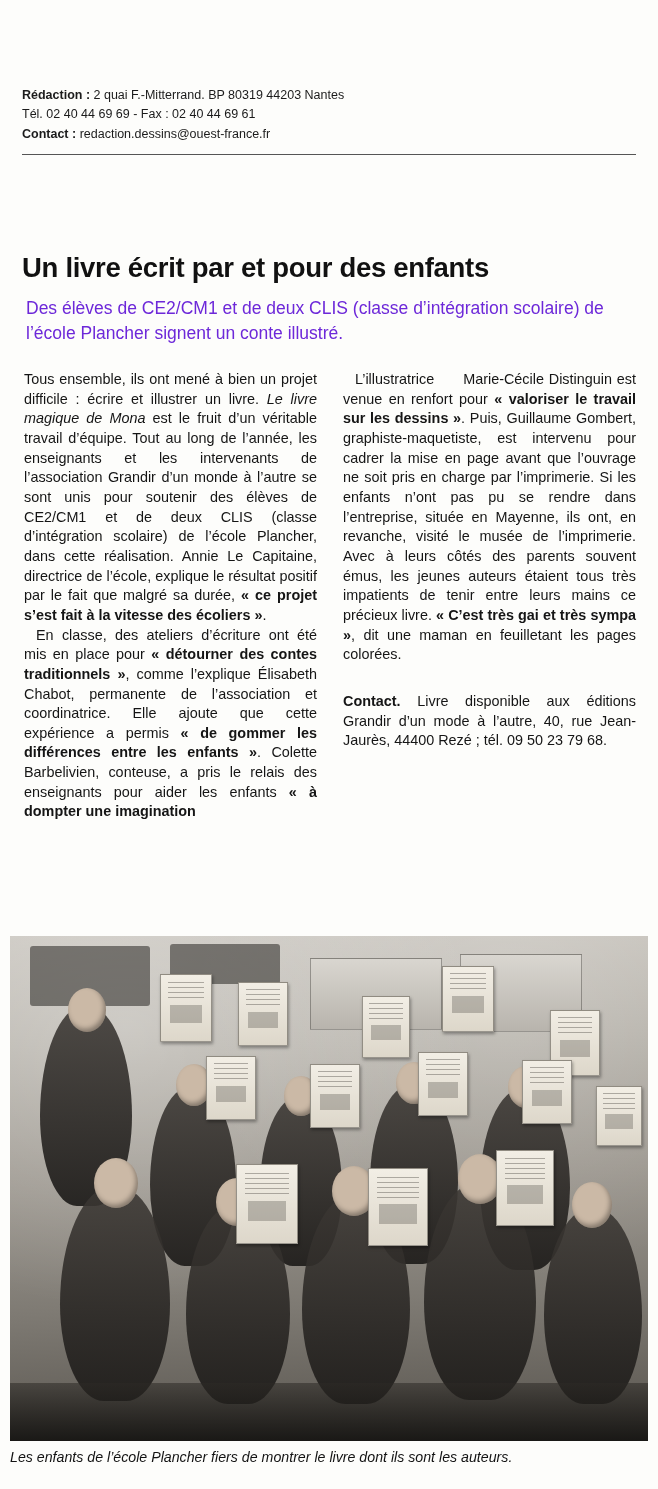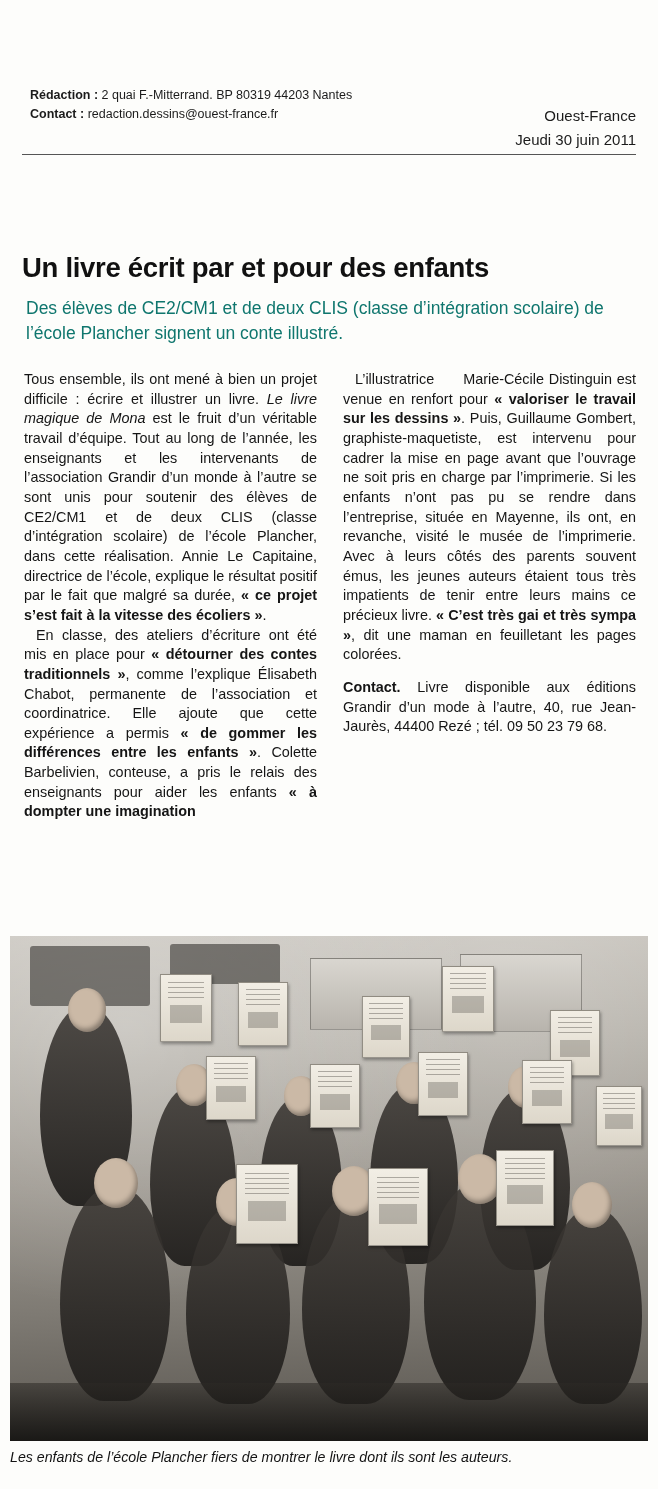--- a/index.html
+++ b/index.html
@@ -27,21 +27,20 @@
     top: 86px;
     width: 614px;
     display: flex;
     justify-content: space-between;
     align-items: flex-start;
   }
   .masthead-left {
     font-size: 12.5px;
     line-height: 1.55;
     color: #1b1b1b;
-    margin-left: 8px;
   }
   .masthead-left .lbl {
     font-weight: bold;
   }
   .masthead-right {
     text-align: right;
     font-size: 15px;
     line-height: 1.6;
     color: #1b1b1b;
     padding-top: 18px;
@@ -66,21 +65,21 @@
     letter-spacing: -0.3px;
     color: #111;
   }
   .standfirst {
     position: absolute;
     left: 26px;
     top: 296px;
     width: 600px;
     font-size: 17.5px;
     line-height: 1.42;
-    color: #0f766e;
+    color: #6d28d9;
   }
 
   
   .columns {
     position: absolute;
     left: 24px;
     top: 370px;
     width: 612px;
     display: flex;
     gap: 26px;
@@ -188,43 +187,40 @@
 </head>
 <body>
 
 <div class="page">
 
   <div class="masthead">
     <div class="masthead-left">
       <div>
         <span class="lbl">Rédaction :</span><span> 2 quai F.-Mitterrand. BP 80319 44203 Nantes</span>
       </div>
+      <div>Tél. 02 40 44 69 69 - Fax : 02 40 44 69 61</div>
       <div>
         <span class="lbl">Contact :</span><span> redaction.dessins@ouest-france.fr</span>
       </div>
-    </div>
-    <div class="masthead-right">
-      <div>Ouest-France</div>
-      <div>Jeudi 30 juin 2011</div>
     </div>
   </div>
 
   <div class="rule"></div>
 
   <div class="headline">Un livre écrit par et pour des enfants</div>
   <div class="standfirst">Des élèves de CE2/CM1 et de deux CLIS (classe d’intégration scolaire) de l’école Plancher signent un conte illustré.</div>
 
   <div class="columns">
     <div class="col">
       <p>Tous ensemble, ils ont mené à bien un projet difficile : écrire et illustrer un livre. <span class="i">Le livre magique de Mona</span> est le fruit d’un véritable travail d’équipe. Tout au long de l’année, les enseignants et les intervenants de l’association Grandir d’un monde à l’autre se sont unis pour soutenir des élèves de CE2/CM1 et de deux CLIS (classe d’intégration scolaire) de l’école Plancher, dans cette réalisation. Annie Le Capitaine, directrice de l’école, explique le résultat positif par le fait que malgré sa durée, <span class="b">« ce projet s’est fait à la vitesse des écoliers »</span>.</p>
       <p class="indent">En classe, des ateliers d’écriture ont été mis en place pour <span class="b">« détourner des contes traditionnels »</span>, comme l’explique Élisabeth Chabot, permanente de l’association et coordinatrice. Elle ajoute que cette expérience a permis <span class="b">« de gommer les différences entre les enfants »</span>. Colette Barbelivien, conteuse, a pris le relais des enseignants pour aider les enfants <span class="b">« à dompter une imagination</span></p>
     </div>
     <div class="col">
       <p class="indent">L’illustratrice&nbsp;&nbsp;&nbsp;&nbsp;&nbsp;&nbsp;Marie-Cécile Distinguin est venue en renfort pour <span class="b">« valoriser le travail sur les dessins »</span>. Puis, Guillaume Gombert, graphiste-maquetiste, est intervenu pour cadrer la mise en page avant que l’ouvrage ne soit pris en charge par l’imprimerie. Si les enfants n’ont pas pu se rendre dans l’entreprise, située en Mayenne, ils ont, en revanche, visité le musée de l’imprimerie. Avec à leurs côtés des parents souvent émus, les jeunes auteurs étaient tous très impatients de tenir entre leurs mains ce précieux livre. <span class="b">« C’est très gai et très sympa »</span>, dit une maman en feuilletant les pages colorées.</p>
-      <p style="margin-top:13px"><span class="b">Contact.</span><span> Livre disponible aux éditions Grandir d’un mode à l’autre, 40, rue Jean-Jaurès, 44400 Rezé ; tél. 09 50 23 79 68.</span></p>
+      <p style="margin-top:27px"><span class="b">Contact.</span><span> Livre disponible aux éditions Grandir d’un mode à l’autre, 40, rue Jean-Jaurès, 44400 Rezé ; tél. 09 50 23 79 68.</span></p>
     </div>
   </div>
 
   <div class="photo-wrap">
     <div class="photo">
       <div class="ph-win" style="left:300px;top:22px;width:130px;height:70px;"></div>
       <div class="ph-win" style="left:450px;top:18px;width:120px;height:76px;"></div>
       <div class="ph-dark" style="left:20px;top:10px;width:120px;height:60px;"></div>
       <div class="ph-dark" style="left:160px;top:8px;width:110px;height:40px;"></div>
 

